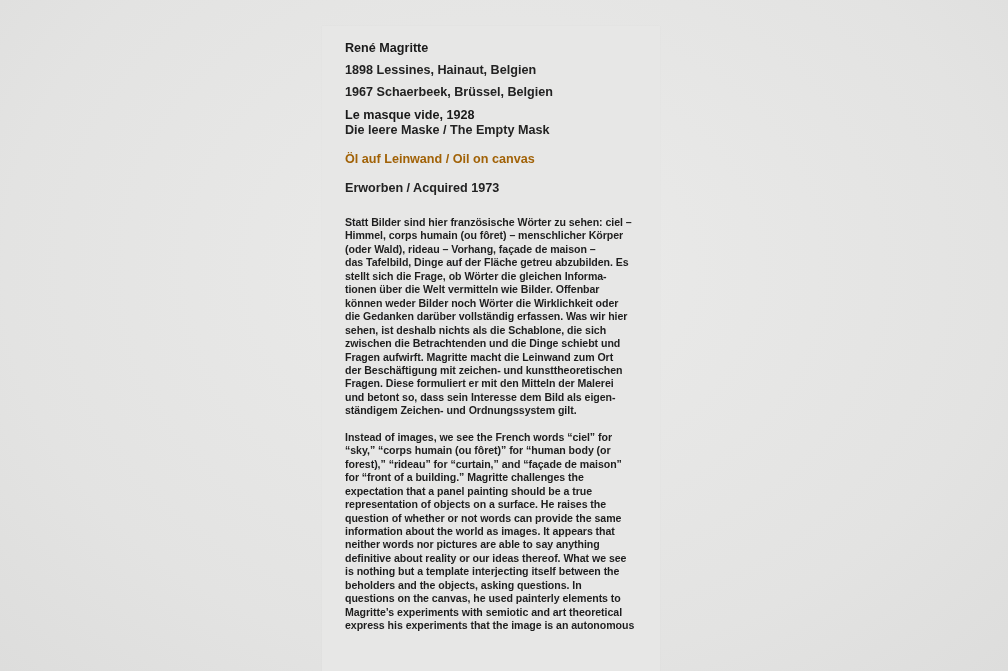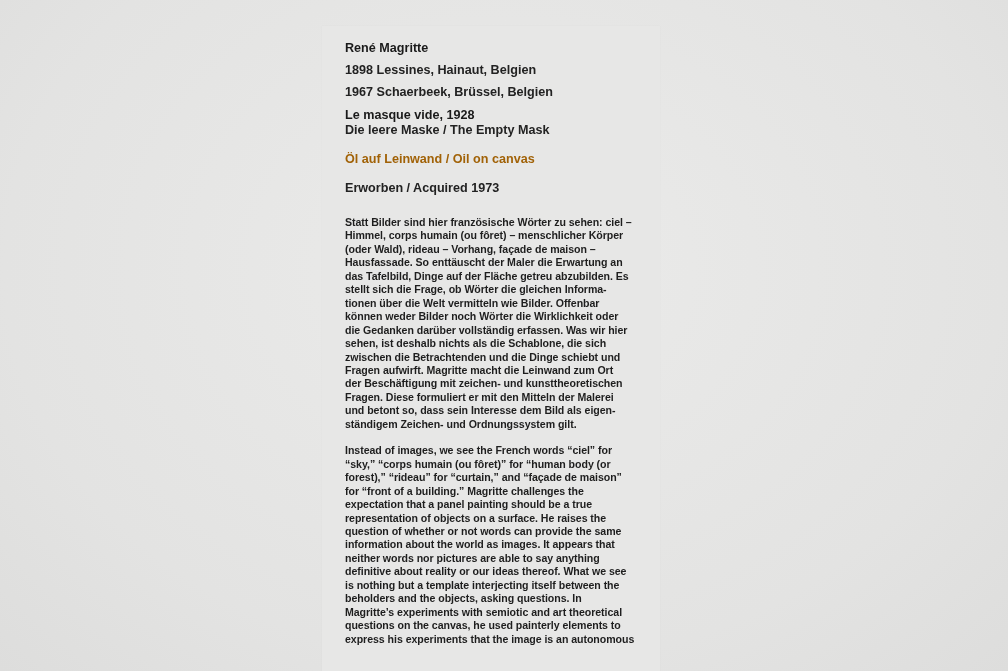--- a/index.html
+++ b/index.html
@@ -48,21 +48,20 @@
     <p class="work-subtitle">Die leere Maske / The Empty Mask</p>
   </div>
 
   <p class="medium">Öl auf Leinwand / Oil on canvas</p>
   <p class="acquired">Erworben / Acquired 1973</p>
 
   <div class="description description-de">
     <span class="line">Statt Bilder sind hier französische Wörter zu sehen: ciel –</span>
     <span class="line">Himmel, corps humain (ou fôret) – menschlicher Körper</span>
     <span class="line">(oder Wald), rideau – Vorhang, façade de maison –</span>
-    <span class="line">Hausfassade. So enttäuscht der Maler die Erwartung an</span>
     <span class="line">das Tafelbild, Dinge auf der Fläche getreu abzubilden. Es</span>
     <span class="line">stellt sich die Frage, ob Wörter die gleichen Informa-</span>
     <span class="line">tionen über die Welt vermitteln wie Bilder. Offenbar</span>
     <span class="line">können weder Bilder noch Wörter die Wirklichkeit oder</span>
     <span class="line">die Gedanken darüber vollständig erfassen. Was wir hier</span>
     <span class="line">sehen, ist deshalb nichts als die Schablone, die sich</span>
     <span class="line">zwischen die Betrachtenden und die Dinge schiebt und</span>
     <span class="line">Fragen aufwirft. Magritte macht die Leinwand zum Ort</span>
     <span class="line">der Beschäftigung mit zeichen- und kunsttheoretischen</span>
     <span class="line">Fragen. Diese formuliert er mit den Mitteln der Malerei</span>
@@ -76,17 +75,17 @@
     <span class="line">forest),” “rideau” for “curtain,” and “façade de maison”</span>
     <span class="line">for “front of a building.” Magritte challenges the</span>
     <span class="line">expectation that a panel painting should be a true</span>
     <span class="line">representation of objects on a surface. He raises the</span>
     <span class="line">question of whether or not words can provide the same</span>
     <span class="line">information about the world as images. It appears that</span>
     <span class="line">neither words nor pictures are able to say anything</span>
     <span class="line">definitive about reality or our ideas thereof. What we see</span>
     <span class="line">is nothing but a template interjecting itself between the</span>
     <span class="line">beholders and the objects, asking questions. In</span>
+    <span class="line">questions on the canvas, he used painterly elements to</span>
     <span class="line">Magritte’s experiments with semiotic and art theoretical</span>
-    <span class="line">questions on the canvas, he used painterly elements to</span>
     <span class="line">express his experiments that the image is an autonomous</span>
   </div>
 </div>
 
 </body></html>

